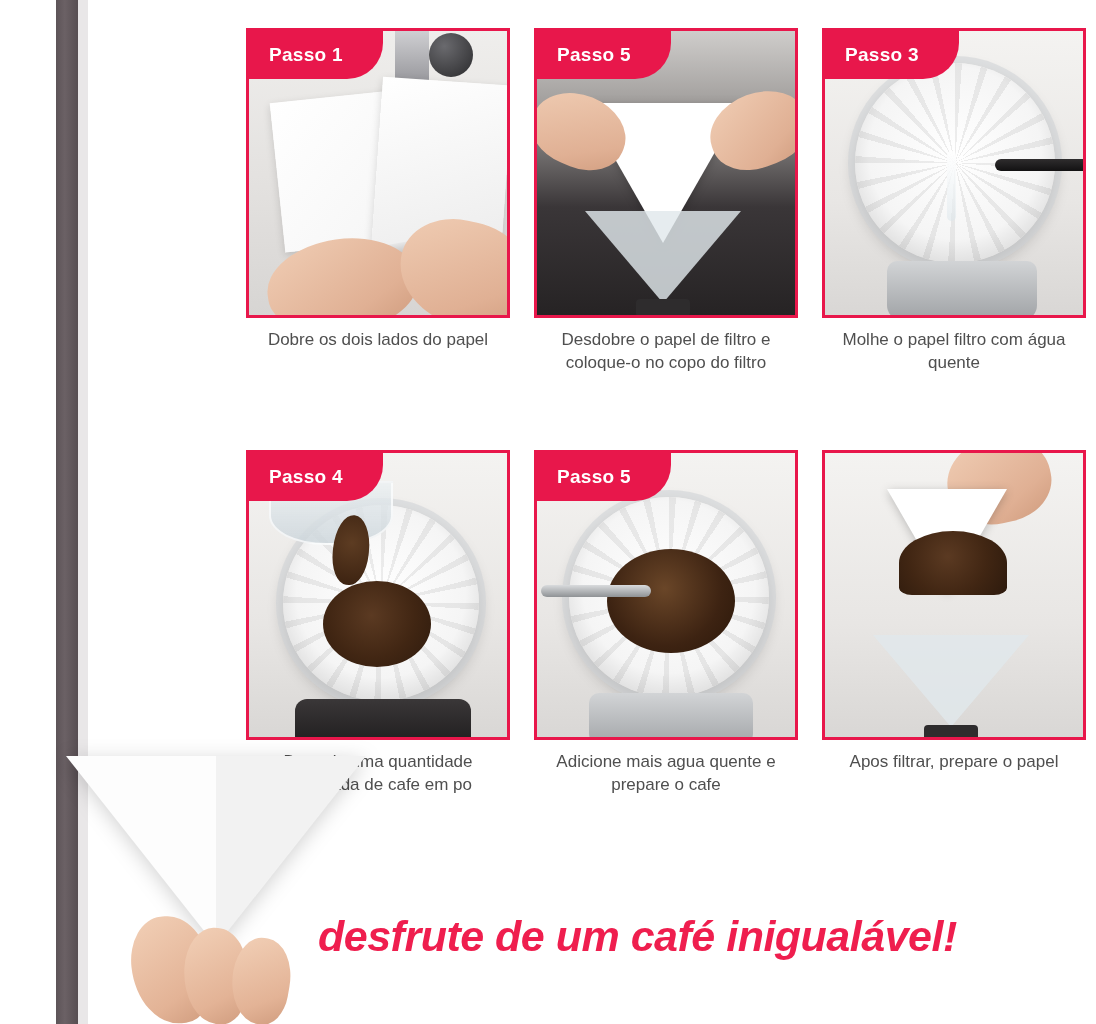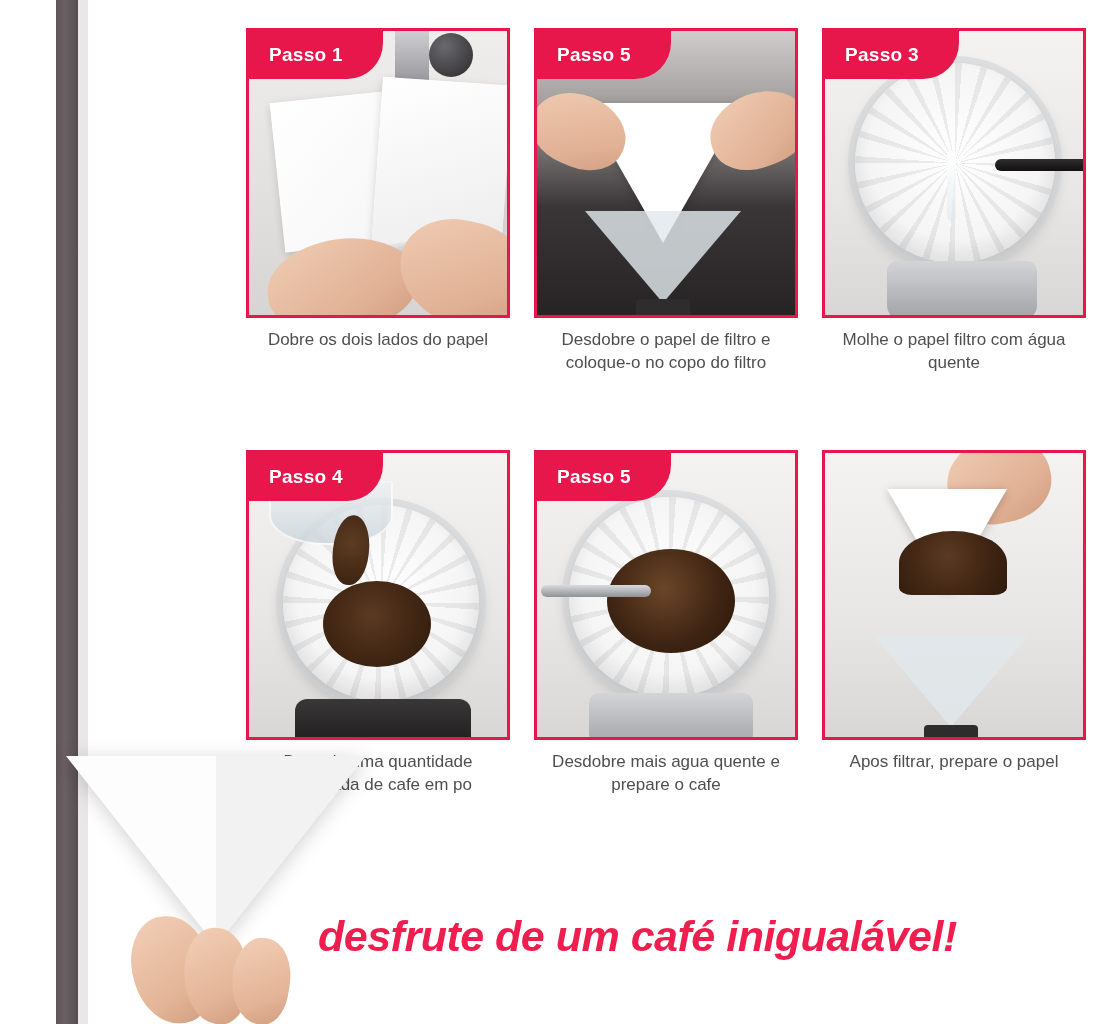--- a/index.html
+++ b/index.html
@@ -367,21 +367,21 @@
           <div class="bg-soft"></div>
           <div class="bowl" style="left:32px;top:44px;width:200px;height:200px;">
             <div class="pleats"></div>
             <div class="coffee" style="left:38px;top:52px;width:128px;height:104px;background:radial-gradient(circle at 45% 38%, #6a4628 0%, #3d2312 60%, #2a1709 100%);"></div>
           </div>
           <div class="kettle-spout" style="left:4px;top:132px;width:110px;background:linear-gradient(180deg,#d9dbdd,#8f9295);"></div>
           <div class="kettle-body" style="left:52px;top:240px;width:164px;height:56px;"></div>
         </div>
         <div class="badge">Passo 5</div>
       </div>
-      <div class="caption">Desdobre mais agua quente e prepare o cafe</div>
+      <div class="caption">Adicione mais agua quente e prepare o cafe</div>
     </div>
 
     <div class="step">
       <div class="photo">
         <div class="scene">
           <div class="bg-soft"></div>
           <div class="hand" style="left:122px;top:-16px;width:104px;height:86px;transform:rotate(-12deg);"></div>
           <div class="cone cone-small" style="left:62px;top:36px;"></div>
           <div class="coffee" style="left:74px;top:78px;width:108px;height:64px;border-radius:50% 50% 12% 12%;"></div>
           <div class="dripper" style="left:48px;top:182px;"></div>

